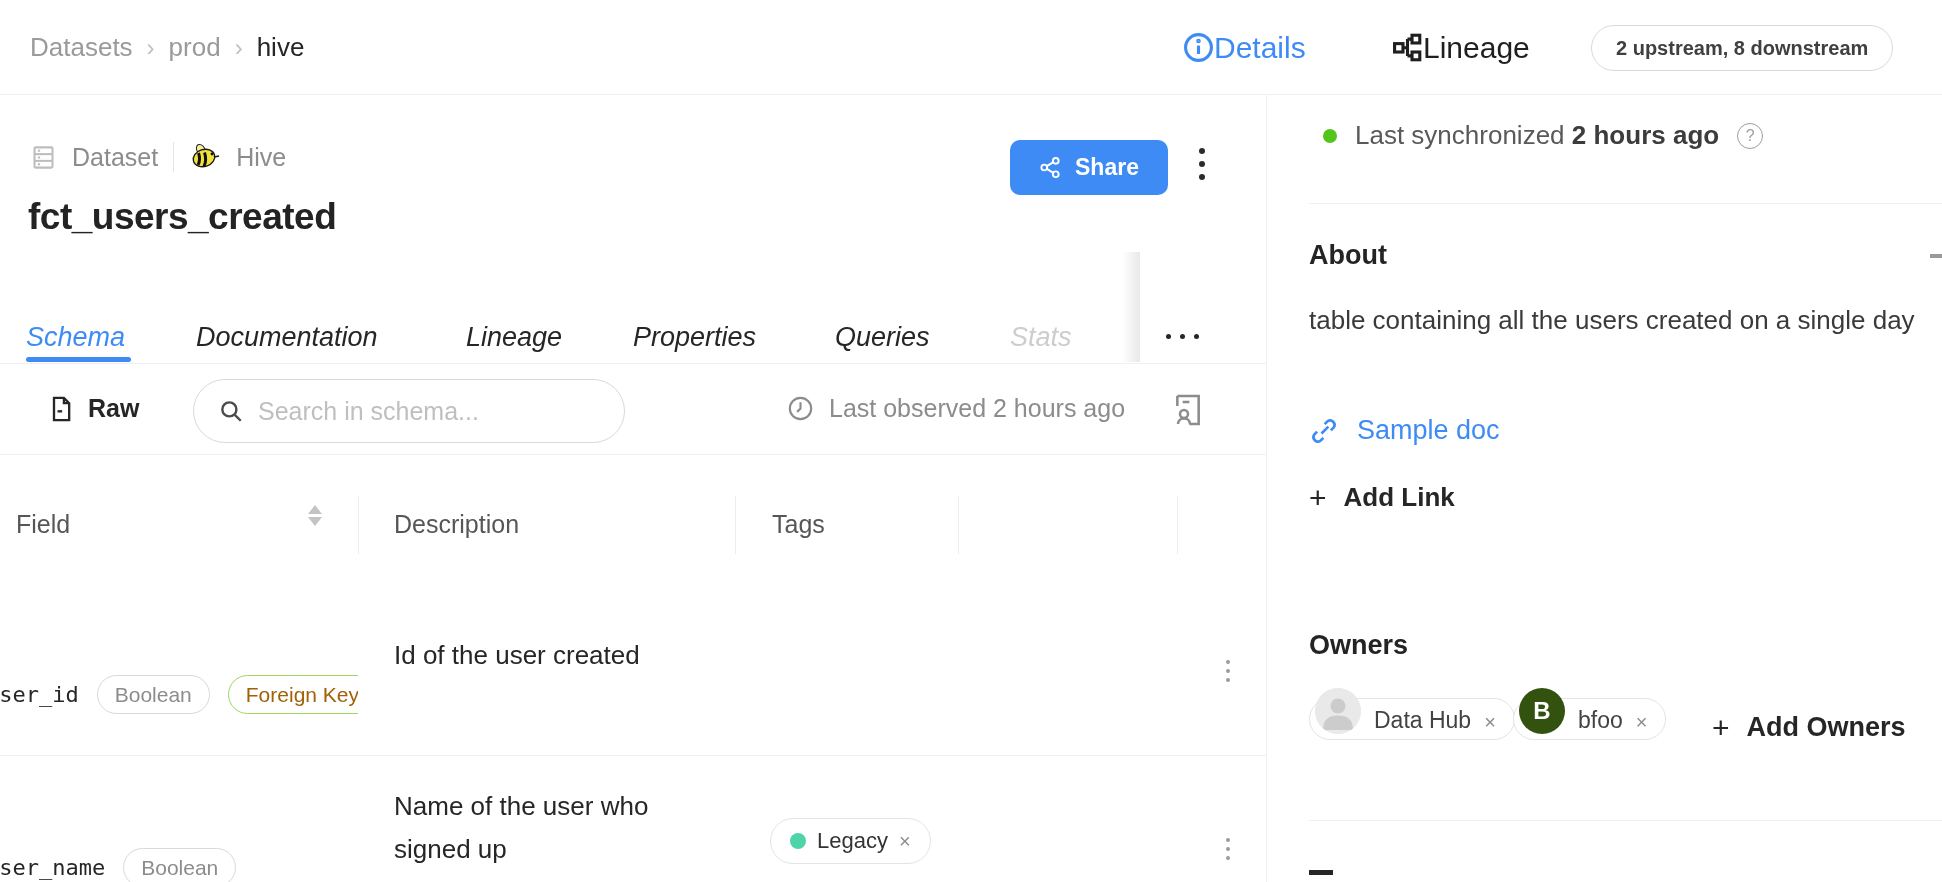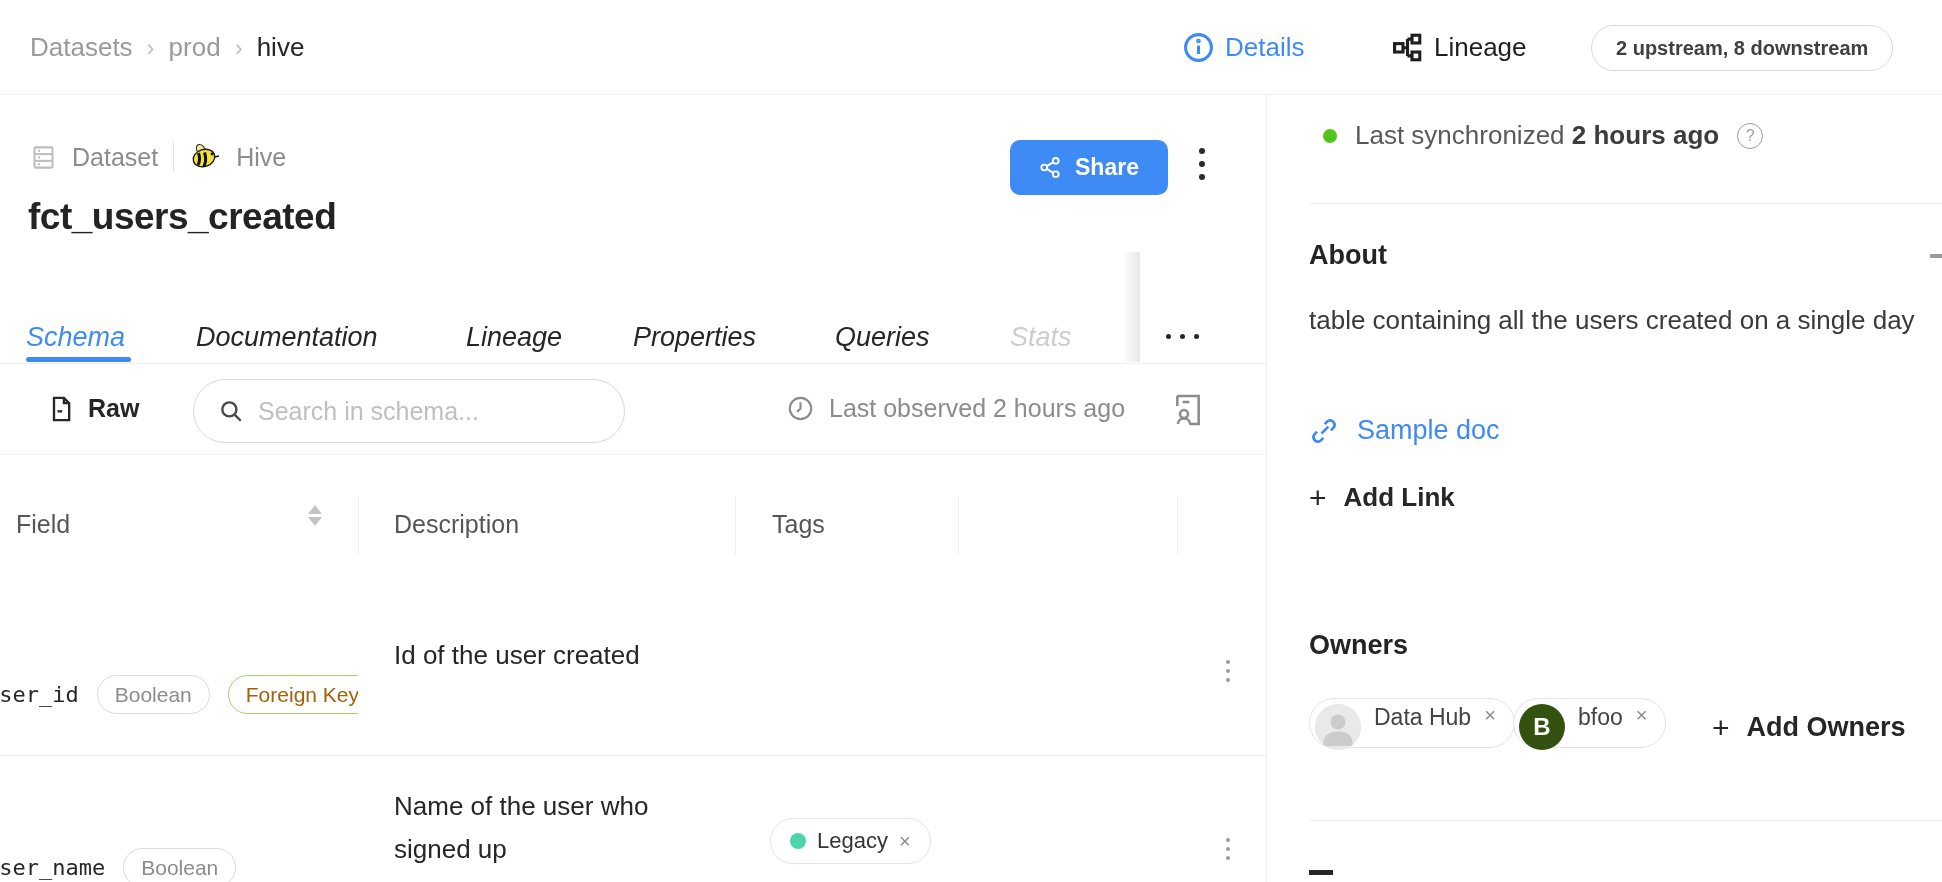--- a/index.html
+++ b/index.html
@@ -9,21 +9,21 @@
     background:#ffffff; font-family:"Liberation Sans", sans-serif; color:#262626;
   }
   .abs { position:absolute; }
   .r { display:flex; align-items:center; }
 
   
   .topbar { left:0; top:0; width:1942px; height:95px; border-bottom:1px solid #f0f0f0; background:#fff; }
   .crumb { font-size:26px; color:#9a9a9a; }
   .crumb-sep { color:#c0c0c0; font-size:24px; padding:0 14px; }
   .crumb-last { color:#262626; }
-  .hdr-btn { font-size:26px; font-weight:500; gap:11px; cursor:pointer; }
+  .hdr-btn { font-size:30px; font-weight:500; cursor:pointer; }
   .hdr-blue { color:#3e8bf5; }
   .hdr-dark { color:#1f1f1f; }
   .lin-badge {
     height:46px; padding:0 24px; border:1.5px solid #d9d9d9; border-radius:24px;
     font-size:20px; font-weight:700; color:#404040; display:flex; align-items:center; background:#fff;
   }
 
   
   .type-lbl { font-size:25px; color:#8c8c8c; font-weight:500; }
   .vdiv { width:1px; height:30px; background:#e4e4e4; }
@@ -92,22 +92,22 @@
   .synctime { font-weight:700; color:#3c3c3c; }
   .qcircle { width:26px; height:26px; border-radius:50%; border:1.5px solid #9e9e9e; color:#9e9e9e;
     font-size:16px; display:flex; align-items:center; justify-content:center; cursor:pointer; }
   .sb-div { width:633px; height:1px; background:#f0f0f0; }
   .sb-h { font-size:27px; font-weight:700; color:#242424; }
   .sb-p { font-size:26px; color:#3a3a3a; line-height:45px; width:660px; }
   .sb-link { gap:18px; font-size:27px; color:#3e8bf5; cursor:pointer; }
   .sb-add { gap:17px; font-size:26px; font-weight:600; color:#262626; cursor:pointer; }
   .plus { font-size:30px; font-weight:400; color:#262626; line-height:1; }
   .ownerpill {
-    height:50px; border:1.5px solid #e4e4e4; border-radius:30px; padding:5px 18px 5px 5px;
-    display:flex; align-items:flex-start; gap:13px; background:#fff; cursor:pointer;
+    height:42px; border:1.5px solid #e4e4e4; border-radius:30px; padding:5px 18px 5px 5px;
+    display:flex; align-items:flex-end; gap:13px; background:#fff; cursor:pointer;
   }
   .avatar { width:46px; height:46px; border-radius:50%; background:#e9e9e9; overflow:hidden;
     display:flex; align-items:center; justify-content:center; }
   .avatar-olive { background:#33520f; color:#fff; font-size:24px; font-weight:600; }
   .ownername { font-size:23px; color:#434343; }
   .edge-mark { width:12px; height:4px; background:#9a9a9a; }
   .cut-heading { width:24px; height:5px; background:#262626; }
 
   svg { display:block; }
 </style>

